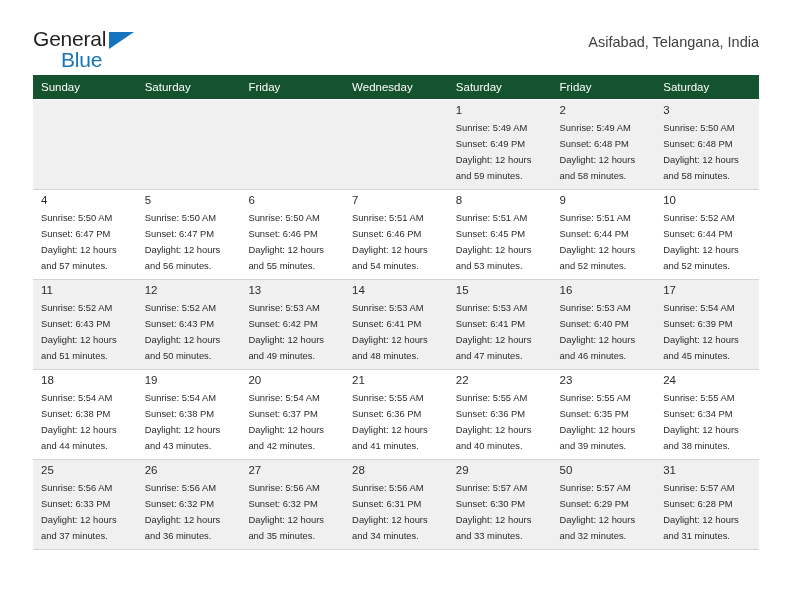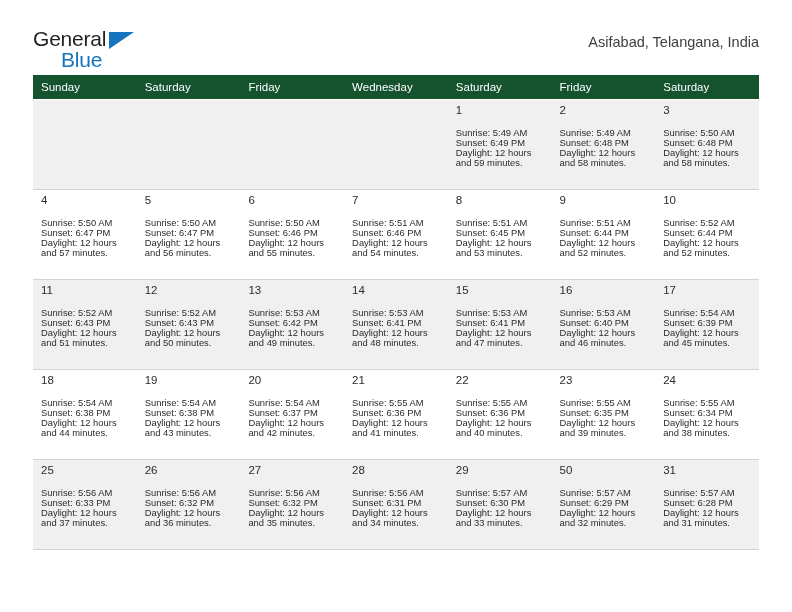--- a/index.html
+++ b/index.html
@@ -119,22 +119,22 @@
   }
   .daynum {
     font-size: 11.5px;
     color: #2b2b2b;
     line-height: 15px;
     height: 15px;
   }
   .detail {
     font-size: 9.4px;
     color: #2b2b2b;
-    line-height: 10px;
-    margin-top: 10px;
+    line-height: 16px;
+    margin-top: 2px;
     white-space: pre-line;
   }
   td.empty .cell { visibility: hidden; }
 </style>
 </head>
 <body>
 
 <div class="page">
 
   <div class="header">

